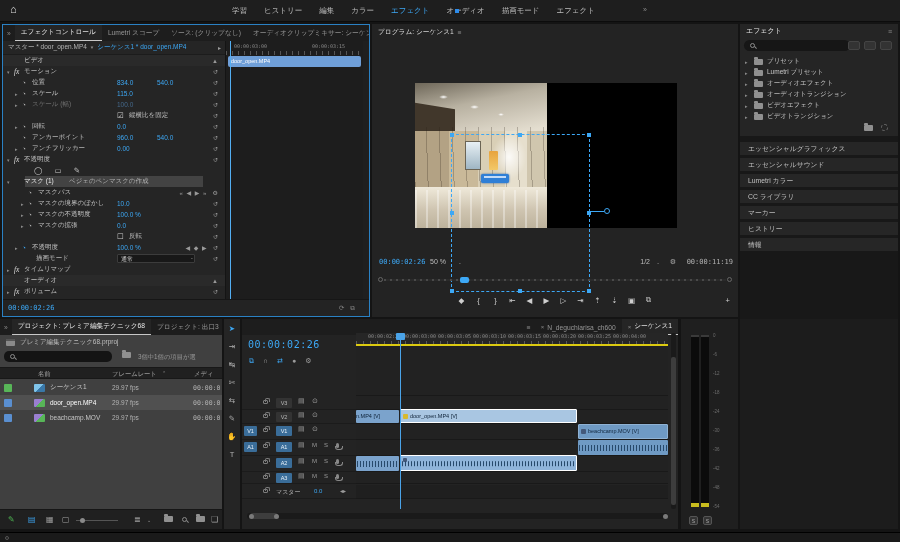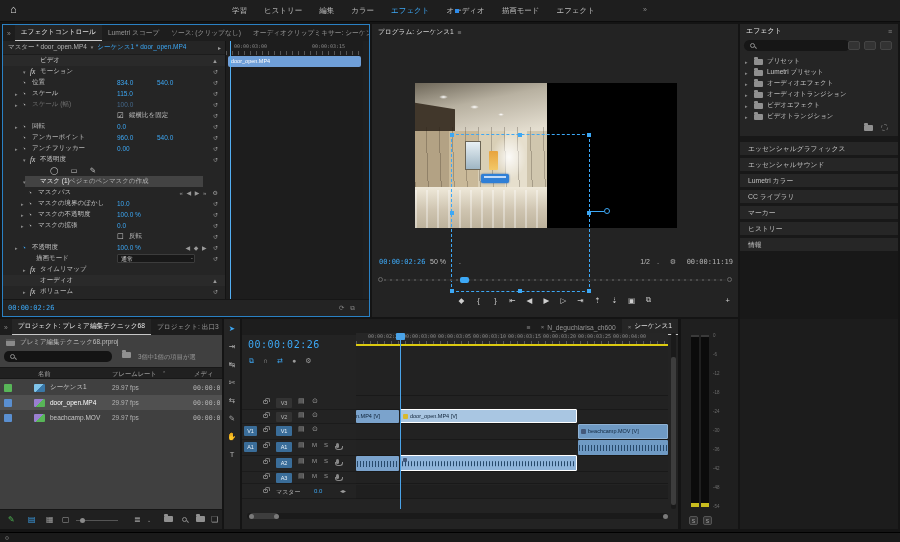--- a/index.html
+++ b/index.html
@@ -18,21 +18,21 @@
   
   #ec{position:absolute;left:2px;top:24px;width:368px;height:293px;background:#252525;border:1px solid #2a81c4}
   .tabstrip{display:flex;align-items:center;height:16px;background:#1d1d1d;font-size:6.7px;color:#969696;overflow:hidden;white-space:nowrap}
   .tabstrip .tab{padding:0 6px;height:16px;display:flex;align-items:center;gap:3px;flex:none}
   .tabstrip .tab.active{background:#252525;color:#e8e8e8;border-bottom:1px solid #c8c8c8}
   .tabstrip .ovf{margin-left:auto;padding:0 4px;color:#8a8a8a}
   #ec-head{position:absolute;left:0;top:16px;width:222px;height:14px;display:flex;align-items:center;font-size:6.5px;color:#b4b4b4;background:#252525;border-bottom:1px solid #1c1c1c}
   #ec-head .dda{font-size:4.5px;color:#8a8a8a;margin:0 3px}
   #ec-head .pl{margin-left:auto;margin-right:4px;color:#9a9a9a;font-size:6px}
   #ec-rows{position:absolute;left:0;top:30px;width:222px}
-  .ecrow{position:relative;height:11px;display:flex;align-items:center;font-size:6.5px;color:#c2c2c2;padding-left:20px}
+  .ecrow{position:relative;height:11px;display:flex;align-items:center;font-size:6.5px;color:#c2c2c2;padding-left:4px}
   .ecrow .tw{width:7px;flex:none;color:#8a8a8a;font-size:5px}
   .ecrow .ic{width:10px;flex:none;font-size:6.5px;color:#b5b5b5}
   .ecrow .v1,.ecrow .v2{position:absolute;color:#3da8f5}
   .ecrow .v1{left:114px}.ecrow .v2{left:154px}
   .ecrow .right{position:absolute;right:6px;color:#999;font-size:6px;letter-spacing:1px;white-space:pre}
   .ecrow.sec{background:#2a2a2a;color:#d2d2d2}
   .ecrow.fx .ic{font-style:italic;font-family:"Liberation Serif","DejaVu Serif",serif;font-size:7.5px;color:#ddd}
   .ecrow.ind{padding-left:12px}.ecrow.ind2{padding-left:18px}
   .ecrow.chk .ic{position:absolute;left:114px;font-size:7.5px;color:#ccc}
   .ecrow.chk .lbl{position:absolute;left:126px}

